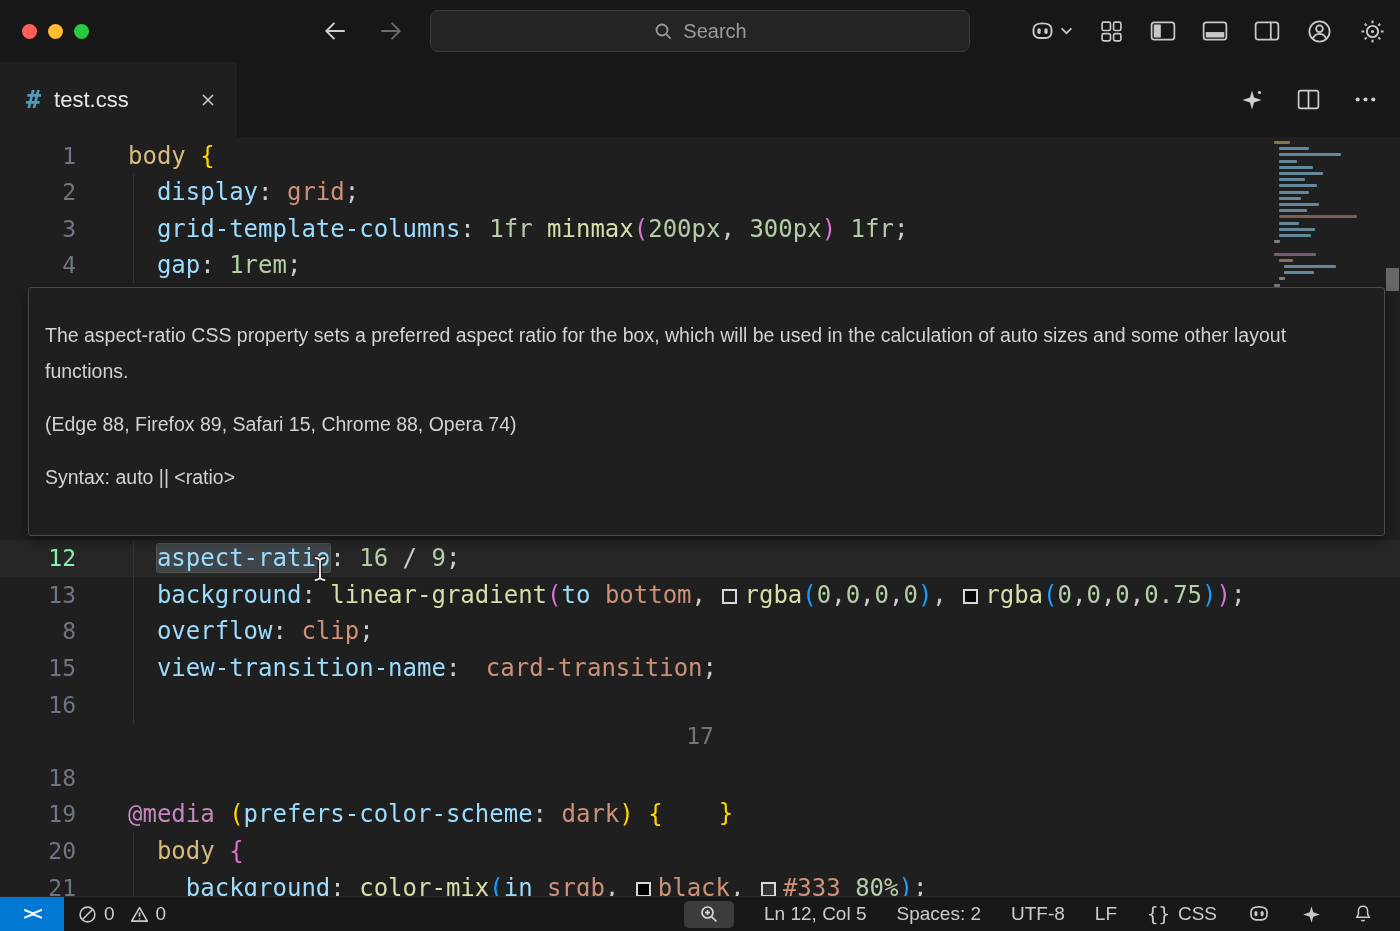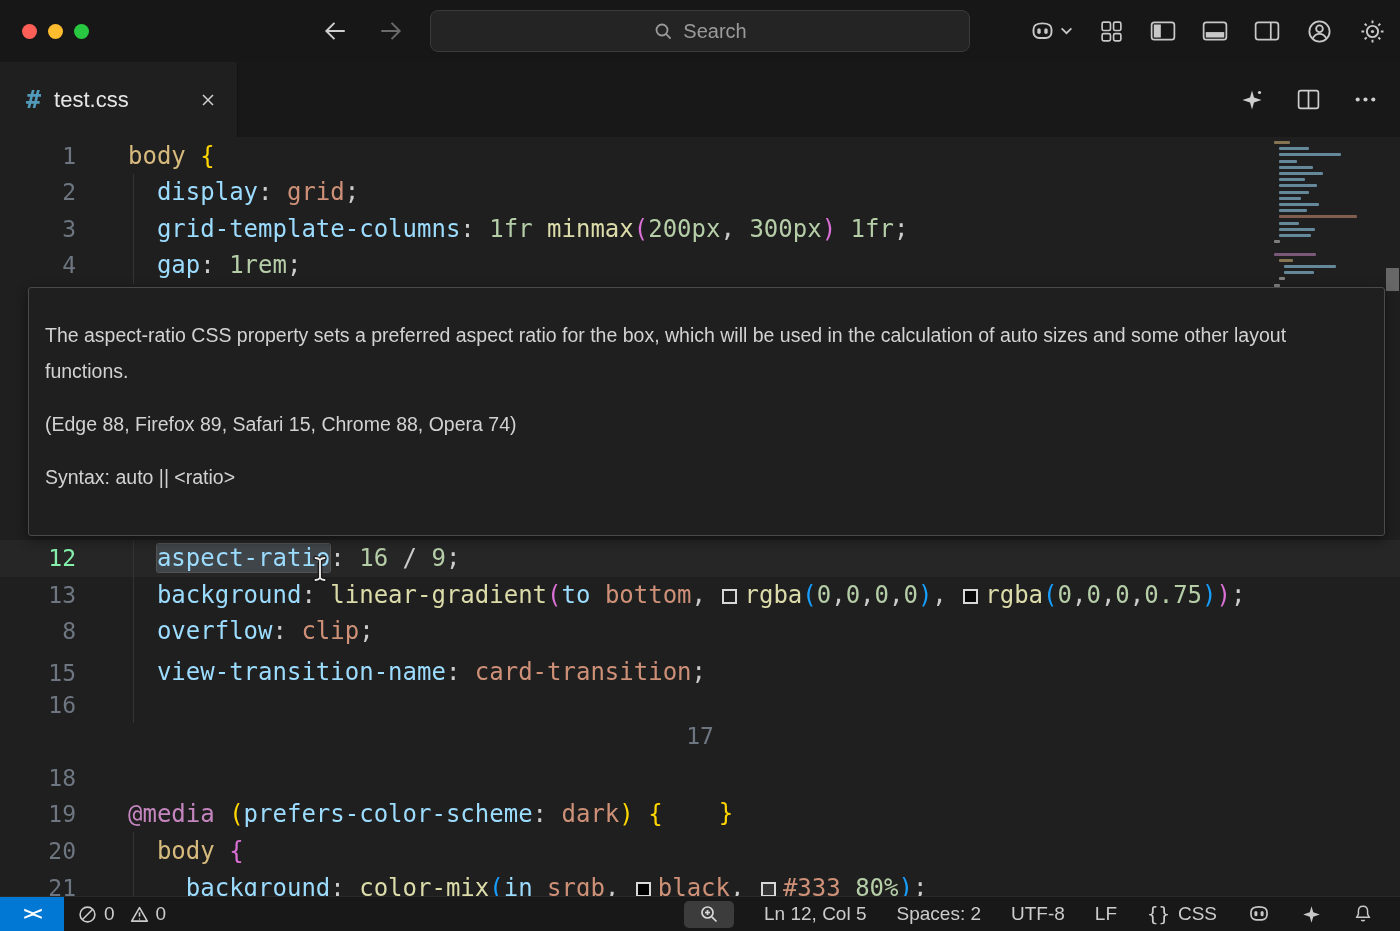--- a/index.html
+++ b/index.html
@@ -201,21 +201,21 @@
     <div class="indent-guide" style="top:695px;height:64px"></div>
 
     <div id="code">
         <div class="code-line" style="top: 0px;"><span class="gutter">1</span><span class="code-text"><span style="color: rgb(215, 186, 125);">body</span><span style="color: rgb(204, 204, 204);"> </span><span style="color: rgb(255, 215, 0);">{</span></span></div>
         <div class="code-line" style="top: 36.6px;"><span class="gutter">2</span><span class="code-text"><span style="color: rgb(204, 204, 204);">  </span><span style="color: rgb(156, 220, 254);">display</span><span style="color: rgb(204, 204, 204);">: </span><span style="color: rgb(206, 145, 120);">grid</span><span style="color: rgb(204, 204, 204);">;</span></span></div>
         <div class="code-line" style="top: 73.2px;"><span class="gutter">3</span><span class="code-text"><span style="color: rgb(204, 204, 204);">  </span><span style="color: rgb(156, 220, 254);">grid-template-columns</span><span style="color: rgb(204, 204, 204);">: </span><span style="color: rgb(181, 206, 168);">1fr</span><span style="color: rgb(204, 204, 204);"> </span><span style="color: rgb(220, 220, 170);">minmax</span><span style="color: rgb(218, 112, 214);">(</span><span style="color: rgb(181, 206, 168);">200px</span><span style="color: rgb(204, 204, 204);">, </span><span style="color: rgb(181, 206, 168);">300px</span><span style="color: rgb(218, 112, 214);">)</span><span style="color: rgb(204, 204, 204);"> </span><span style="color: rgb(181, 206, 168);">1fr</span><span style="color: rgb(204, 204, 204);">;</span></span></div>
         <div class="code-line" style="top: 109.8px;"><span class="gutter">4</span><span class="code-text"><span style="color: rgb(204, 204, 204);">  </span><span style="color: rgb(156, 220, 254);">gap</span><span style="color: rgb(204, 204, 204);">: </span><span style="color: rgb(181, 206, 168);">1rem</span><span style="color: rgb(204, 204, 204);">;</span></span></div>
         <div class="code-line current" style="top: 402.6px;"><span class="gutter">12</span><span class="code-text"><span style="color: rgb(204, 204, 204);">  </span><span class="word-hl" style="color: rgb(156, 220, 254);">aspect-ratio</span><span style="color: rgb(204, 204, 204);">: </span><span style="color: rgb(181, 206, 168);">16</span><span style="color: rgb(204, 204, 204);"> / </span><span style="color: rgb(181, 206, 168);">9</span><span style="color: rgb(204, 204, 204);">;</span></span></div>
         <div class="code-line" style="top: 439.2px;"><span class="gutter">13</span><span class="code-text"><span style="color: rgb(204, 204, 204);">  </span><span style="color: rgb(156, 220, 254);">background</span><span style="color: rgb(204, 204, 204);">: </span><span style="color: rgb(220, 220, 170);">linear-gradient</span><span style="color: rgb(218, 112, 214);">(</span><span style="color: rgb(156, 220, 254);">to</span><span style="color: rgb(204, 204, 204);"> </span><span style="color: rgb(206, 145, 120);">bottom</span><span style="color: rgb(204, 204, 204);">, </span><span class="swatch" style="background: transparent;"></span><span style="color: rgb(220, 220, 170);">rgba</span><span style="color: rgb(23, 159, 255);">(</span><span style="color: rgb(181, 206, 168);">0</span><span style="color: rgb(204, 204, 204);">,</span><span style="color: rgb(181, 206, 168);">0</span><span style="color: rgb(204, 204, 204);">,</span><span style="color: rgb(181, 206, 168);">0</span><span style="color: rgb(204, 204, 204);">,</span><span style="color: rgb(181, 206, 168);">0</span><span style="color: rgb(23, 159, 255);">)</span><span style="color: rgb(204, 204, 204);">, </span><span class="swatch" style="background: rgba(0, 0, 0, 0.75);"></span><span style="color: rgb(220, 220, 170);">rgba</span><span style="color: rgb(23, 159, 255);">(</span><span style="color: rgb(181, 206, 168);">0</span><span style="color: rgb(204, 204, 204);">,</span><span style="color: rgb(181, 206, 168);">0</span><span style="color: rgb(204, 204, 204);">,</span><span style="color: rgb(181, 206, 168);">0</span><span style="color: rgb(204, 204, 204);">,</span><span style="color: rgb(181, 206, 168);">0.75</span><span style="color: rgb(23, 159, 255);">)</span><span style="color: rgb(218, 112, 214);">)</span><span style="color: rgb(204, 204, 204);">;</span></span></div>
         <div class="code-line" style="top: 475.8px;"><span class="gutter">8</span><span class="code-text"><span style="color: rgb(204, 204, 204);">  </span><span style="color: rgb(156, 220, 254);">overflow</span><span style="color: rgb(204, 204, 204);">: </span><span style="color: rgb(206, 145, 120);">clip</span><span style="color: rgb(204, 204, 204);">;</span></span></div>
-        <div class="code-line" style="top: 512.4px; align-items: flex-end;"><span class="gutter">15</span><span class="code-text"><span style="color: rgb(204, 204, 204);">  </span><span style="color: rgb(156, 220, 254);">view-transition-name</span><span style="color: rgb(204, 204, 204);">: </span><span style="color: rgb(206, 145, 120);">card-transition</span><span style="color: rgb(204, 204, 204);">;</span></span></div>
+        <div class="code-line" style="top: 512.4px;"><span class="gutter">15</span><span class="code-text"><span style="color: rgb(204, 204, 204);">  </span><span style="color: rgb(156, 220, 254);">view-transition-name</span><span style="color: rgb(204, 204, 204);">: </span><span style="color: rgb(206, 145, 120); margin-left: 11px;">card-transition</span><span style="color: rgb(204, 204, 204);">;</span></span></div>
         <div class="code-line" style="top: 549px;"><span class="gutter">16</span></div>
         <div class="code-line" style="top: 585.6px; flex-direction: column;"><span class="gutter">17</span><span class="code-text"><span style="color: rgb(255, 215, 0);">}</span></span></div>
         <div class="code-line" style="top: 622.2px;"><span class="gutter">18</span><span class="code-text"></span></div>
         <div class="code-line" style="top: 658.8px;"><span class="gutter">19</span><span class="code-text"><span style="color: rgb(197, 134, 192);">@media</span><span style="color: rgb(204, 204, 204);"> </span><span style="color: rgb(255, 215, 0);">(</span><span style="color: rgb(156, 220, 254);">prefers-color-scheme</span><span style="color: rgb(204, 204, 204);">: </span><span style="color: rgb(206, 145, 120);">dark</span><span style="color: rgb(255, 215, 0);">)</span><span style="color: rgb(204, 204, 204);"> </span><span style="color: rgb(255, 215, 0);">{</span></span></div>
         <div class="code-line" style="top: 695.4px;"><span class="gutter">20</span><span class="code-text"><span style="color: rgb(204, 204, 204);">  </span><span style="color: rgb(215, 186, 125);">body</span><span style="color: rgb(204, 204, 204);"> </span><span style="color: rgb(218, 112, 214);">{</span></span></div>
         <div class="code-line" style="top: 732px;"><span class="gutter">21</span><span class="code-text"><span style="color: rgb(204, 204, 204);">    </span><span style="color: rgb(156, 220, 254);">background</span><span style="color: rgb(204, 204, 204);">: </span><span style="color: rgb(220, 220, 170);">color-mix</span><span style="color: rgb(23, 159, 255);">(</span><span style="color: rgb(156, 220, 254);">in</span><span style="color: rgb(204, 204, 204);"> </span><span style="color: rgb(206, 145, 120);">srgb</span><span style="color: rgb(204, 204, 204);">, </span><span class="swatch" style="background: rgb(0, 0, 0);"></span><span style="color: rgb(206, 145, 120);">black</span><span style="color: rgb(204, 204, 204);">, </span><span class="swatch" style="background: rgb(51, 51, 51);"></span><span style="color: rgb(206, 145, 120);">#333</span><span style="color: rgb(204, 204, 204);"> </span><span style="color: rgb(181, 206, 168);">80%</span><span style="color: rgb(23, 159, 255);">)</span><span style="color: rgb(204, 204, 204);">;</span></span></div>
       </div>
 
     <div class="minimap" id="minimap">
         <i style="top: 0px; left: 0px; width: 16px; background: rgb(215, 186, 125);"></i>

